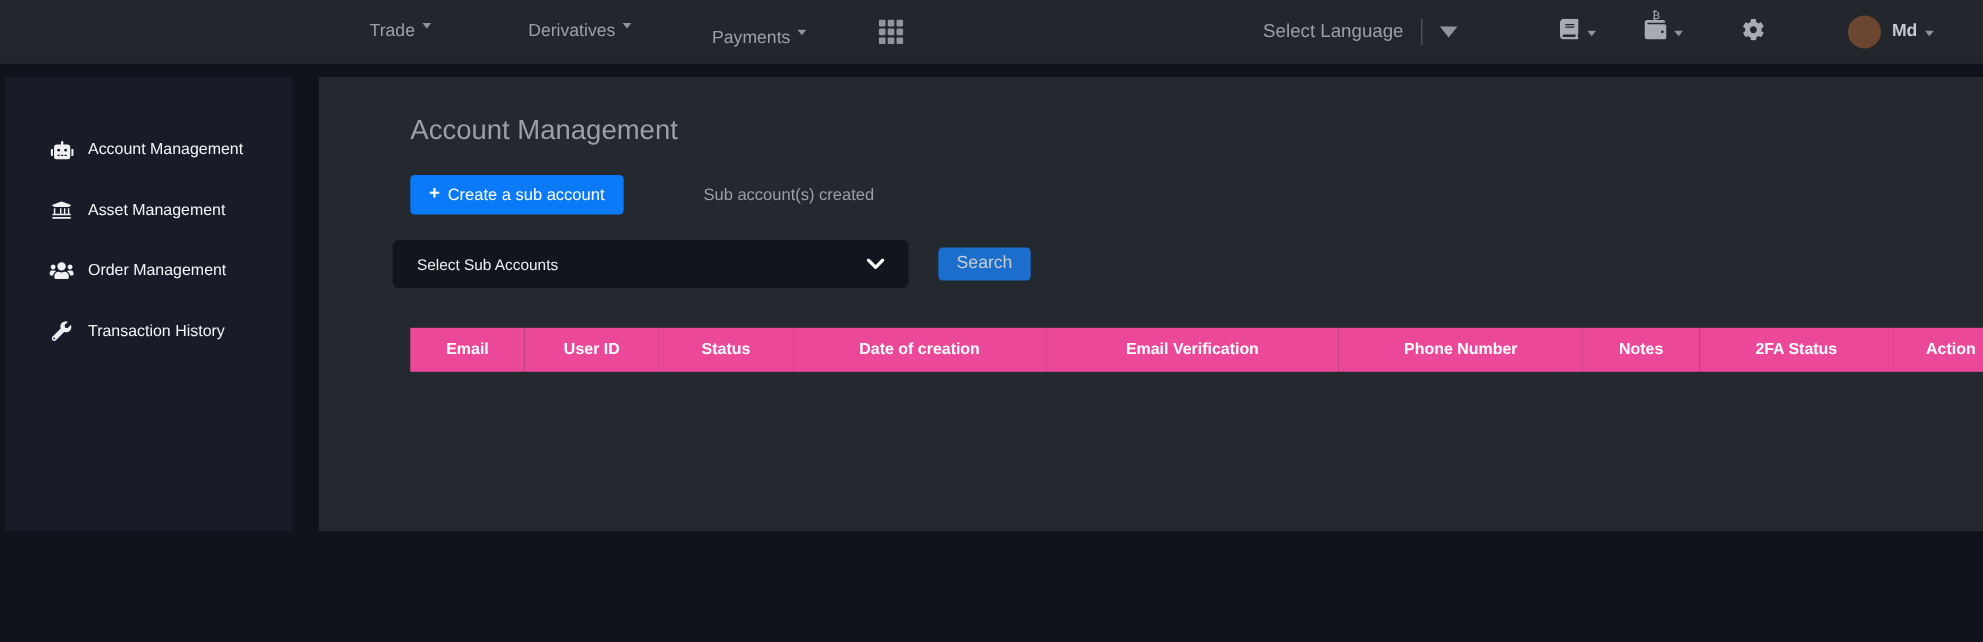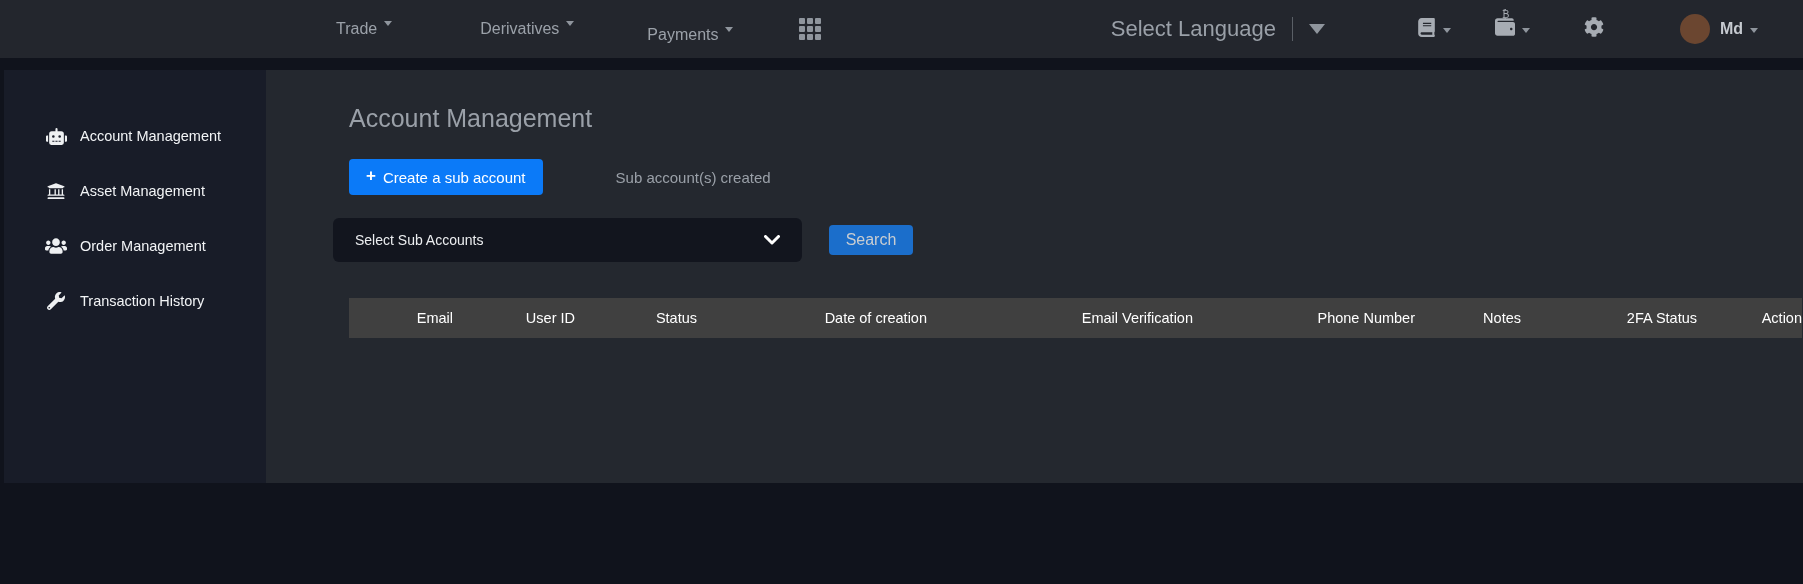--- a/index.html
+++ b/index.html
@@ -30,21 +30,21 @@
     border-left:4px solid transparent; border-right:4px solid transparent;
     border-top:5px solid #8f959d; margin-left:7px; transform:translateY(1px);
   }
   .grid-btn {
     margin-left:66px; cursor:pointer;
     display:grid; grid-template-columns:repeat(3,6px); grid-gap:2px;
   }
   .grid-btn i { width:6px; height:6px; background:#8f959d; border-radius:1px; }
   .nav-spacer { flex:1; }
   .nav-right { display:flex; align-items:center; margin-right:45px; }
-  .lang { display:flex; align-items:center; font-size:22px; color:#9aa0a8; cursor:pointer; }
+  .lang { display:flex; align-items:center; font-size:17px; color:#9aa0a8; cursor:pointer; }
   .lang .divider { width:1px; height:24px; background:#5a5f66; margin:0 16px; }
   .lang .tri {
     width:0; height:0;
     border-left:8px solid transparent; border-right:8px solid transparent;
     border-top:10px solid #8f959d; display:inline-block;
   }
   .icon-btn { display:flex; align-items:center; cursor:pointer; position:relative; }
   .icon-btn.book { margin-left:92px; }
   .icon-btn.wallet { margin-left:44px; }
   .icon-btn.gear { margin-left:54px; }
@@ -60,21 +60,21 @@
     background:
       radial-gradient(circle at 68% 45%, #e9e2d5 0 20%, rgba(0,0,0,0) 22%),
       radial-gradient(circle at 35% 35%, #c79a6e 0 25%, rgba(0,0,0,0) 27%),
       radial-gradient(circle at 45% 75%, #b0452f 0 22%, rgba(0,0,0,0) 24%),
       radial-gradient(circle at 50% 45%, #8a5a3a, #5f3b26 65%, #402а1a 90%, #39261a);
     background-color:#6b4630;
   }
   .user .uname { color:#c6cad0; font-size:16px; font-weight:700; margin-left:10px; }
 
   
-  .layout { display:flex; margin-top:12px; height:413px; }
+  .layout { display:flex; margin-top:12px; height:413px;gap:24px; }
   .sidebar {
     width:262px; margin-left:4px; height:100%;
     background:#181c28; padding-top:46px; flex:none;
   }
   .side-item {
     display:flex; align-items:center; height:40px; margin-bottom:15px;
     padding-left:40px; cursor:pointer; color:#f2f4f6; font-size:14.5px; font-weight:500;
   }
   .sicon { width:24px; display:flex; justify-content:center; margin-right:12px; flex:none; }
   .sicon svg { fill:#eef0f2; }
@@ -106,22 +106,22 @@
   .btn-search {
     margin-left:27px; width:84px; height:30px; border:none; border-radius:4px;
     background:#1b6ecb; color:#c9cdd1; font-size:16px;
     font-family:"Liberation Sans", sans-serif; cursor:pointer;
   }
 
   table.sub-table {
     margin-top:36px; width:1453px; border-collapse:collapse; table-layout:fixed;
   }
   table.sub-table thead th {
-    background:#404040; height:40px; color:#ffffff;
-    font-size:14.5px; font-weight:400; text-align:right; white-space:nowrap;
+    background:#ec4899; height:40px; color:#ffffff;
+    font-size:14.5px; font-weight:700; text-align:center; white-space:nowrap;
   }
 </style>
 </head>
 <body>
 
 <header class="navbar">
   <nav class="menus">
     <div class="menu-item m0">
       <span>Trade</span>
       <i class="caret"></i>

